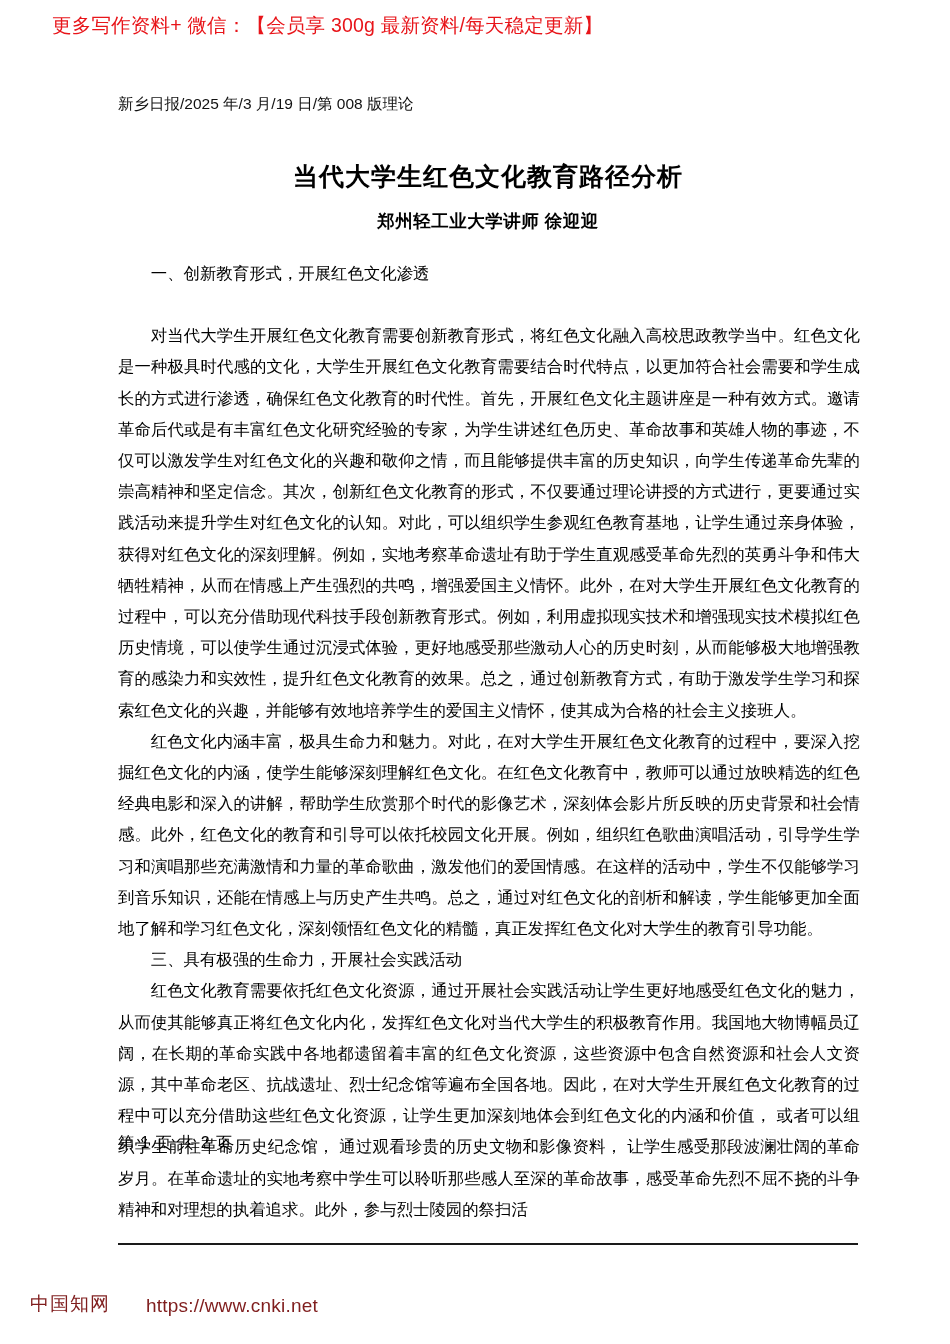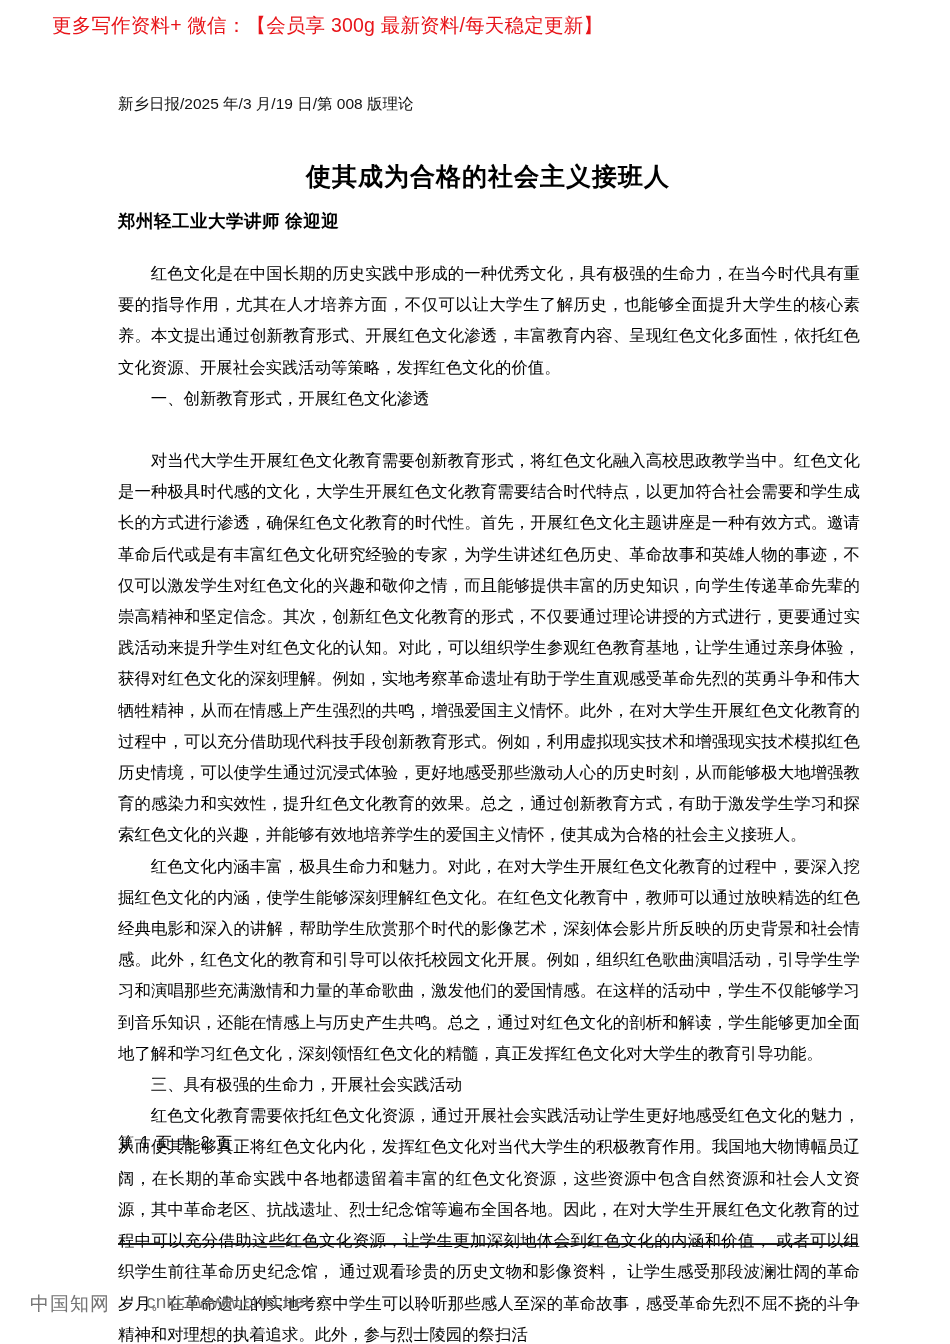--- a/index.html
+++ b/index.html
@@ -59,21 +59,21 @@
     font-weight: bold;
     letter-spacing: 1px;
     color: #000;
   }
 
   .doc-author {
     position: absolute;
     top: 209px;
     left: 118px;
     width: 740px;
-    text-align: left;
+    text-align: center;
     font-size: 17.5px;
     font-weight: bold;
     letter-spacing: 0.5px;
     color: #000;
   }
 
   .doc-body {
     position: absolute;
     top: 258px;
     left: 118px;
@@ -116,23 +116,23 @@
     height: 2px;
     background: #1a1a1a;
   }
 
   
   .watermark {
     position: absolute;
     top: 1291px;
     left: 30px;
     display: flex;
-    align-items: flex-start;
+    align-items: flex-end;
     gap: 36px;
-    color: #737373;
+    color: #7f1d1d;
   }
   .watermark-brand {
     font-size: 19px;
     letter-spacing: 1px;
     white-space: nowrap;
   }
   .watermark-url {
     font-size: 19px;
     letter-spacing: 0.2px;
     white-space: nowrap;
@@ -140,35 +140,34 @@
 </style>
 </head>
 <body>
 
 <div class="promo-banner">更多写作资料+ 微信：【会员享 300g 最新资料/每天稳定更新】</div>
 
 <div class="doc-page">
 
   <div class="source-line">新乡日报/2025 年/3 月/19 日/第 008 版理论</div>
 
-  <div class="doc-title">使其成为合格的社会主义接班人</div>
+  <div class="doc-title">当代大学生红色文化教育路径分析</div>
 
   <div class="doc-author">郑州轻工业大学讲师  徐迎迎</div>
 
   <div class="doc-body">
-    <p>红色文化是在中国长期的历史实践中形成的一种优秀文化，具有极强的生命力，在当今时代具有重要的指导作用，尤其在人才培养方面，不仅可以让大学生了解历史，也能够全面提升大学生的核心素养。本文提出通过创新教育形式、开展红色文化渗透，丰富教育内容、呈现红色文化多面性，依托红色文化资源、开展社会实践活动等策略，发挥红色文化的价值。</p>
     <p class="gap-after">一、创新教育形式，开展红色文化渗透</p>
     <p>对当代大学生开展红色文化教育需要创新教育形式，将红色文化融入高校思政教学当中。红色文化是一种极具时代感的文化，大学生开展红色文化教育需要结合时代特点，以更加符合社会需要和学生成长的方式进行渗透，确保红色文化教育的时代性。首先，开展红色文化主题讲座是一种有效方式。邀请革命后代或是有丰富红色文化研究经验的专家，为学生讲述红色历史、革命故事和英雄人物的事迹，不仅可以激发学生对红色文化的兴趣和敬仰之情，而且能够提供丰富的历史知识，向学生传递革命先辈的崇高精神和坚定信念。其次，创新红色文化教育的形式，不仅要通过理论讲授的方式进行，更要通过实践活动来提升学生对红色文化的认知。对此，可以组织学生参观红色教育基地，让学生通过亲身体验，获得对红色文化的深刻理解。例如，实地考察革命遗址有助于学生直观感受革命先烈的英勇斗争和伟大牺牲精神，从而在情感上产生强烈的共鸣，增强爱国主义情怀。此外，在对大学生开展红色文化教育的过程中，可以充分借助现代科技手段创新教育形式。例如，利用虚拟现实技术和增强现实技术模拟红色历史情境，可以使学生通过沉浸式体验，更好地感受那些激动人心的历史时刻，从而能够极大地增强教育的感染力和实效性，提升红色文化教育的效果。总之，通过创新教育方式，有助于激发学生学习和探索红色文化的兴趣，并能够有效地培养学生的爱国主义情怀，使其成为合格的社会主义接班人。</p>
     <p>红色文化内涵丰富，极具生命力和魅力。对此，在对大学生开展红色文化教育的过程中，要深入挖掘红色文化的内涵，使学生能够深刻理解红色文化。在红色文化教育中，教师可以通过放映精选的红色经典电影和深入的讲解，帮助学生欣赏那个时代的影像艺术，深刻体会影片所反映的历史背景和社会情感。此外，红色文化的教育和引导可以依托校园文化开展。例如，组织红色歌曲演唱活动，引导学生学习和演唱那些充满激情和力量的革命歌曲，激发他们的爱国情感。在这样的活动中，学生不仅能够学习到音乐知识，还能在情感上与历史产生共鸣。总之，通过对红色文化的剖析和解读，学生能够更加全面地了解和学习红色文化，深刻领悟红色文化的精髓，真正发挥红色文化对大学生的教育引导功能。</p>
     <p>三、具有极强的生命力，开展社会实践活动</p>
     <p>红色文化教育需要依托红色文化资源，通过开展社会实践活动让学生更好地感受红色文化的魅力，从而使其能够真正将红色文化内化，发挥红色文化对当代大学生的积极教育作用。我国地大物博幅员辽阔，在长期的革命实践中各地都遗留着丰富的红色文化资源，这些资源中包含自然资源和社会人文资源，其中革命老区、抗战遗址、烈士纪念馆等遍布全国各地。因此，在对大学生开展红色文化教育的过程中可以充分借助这些红色文化资源，让学生更加深刻地体会到红色文化的内涵和价值， 或者可以组织学生前往革命历史纪念馆， 通过观看珍贵的历史文物和影像资料， 让学生感受那段波澜壮阔的革命岁月。在革命遗址的实地考察中学生可以聆听那些感人至深的革命故事，感受革命先烈不屈不挠的斗争精神和对理想的执着追求。此外，参与烈士陵园的祭扫活</p>
   </div>
 
   <div class="page-footer">第 1 页 共 2 页</div>
 
   <div class="page-rule"></div>
 
 </div>
 
 <div class="watermark">
   <span class="watermark-brand">中国知网</span>
-  <span class="watermark-url">cnki://www.cnki.net</span>
+  <span class="watermark-url">https://www.cnki.net</span>
 </div>
 
 </body></html>

